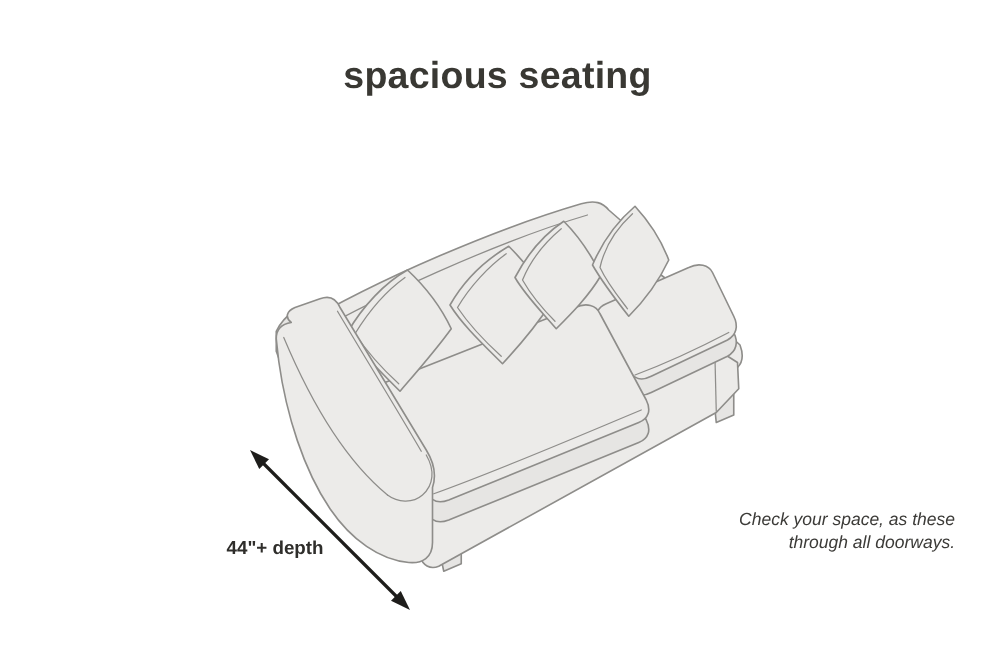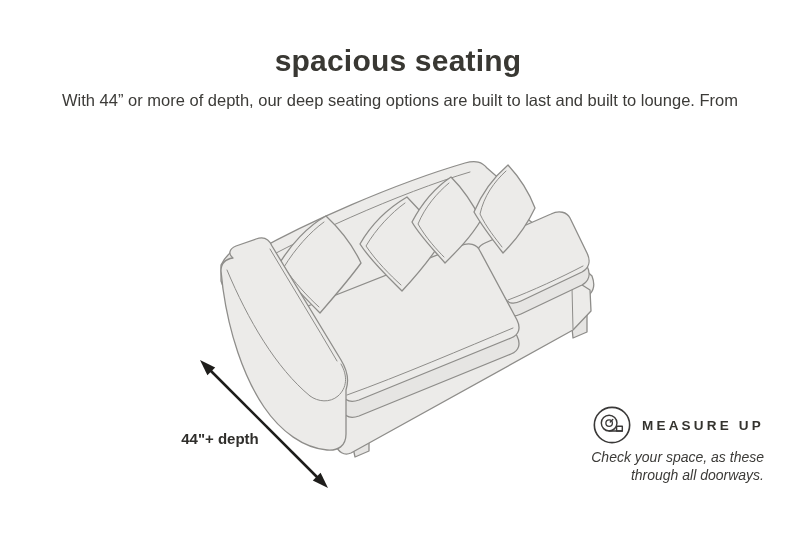--- a/index.html
+++ b/index.html
@@ -40,21 +40,20 @@
     margin-top:3px;text-align:right;font-size:14px;line-height:17.5px;color:#3c3b38;font-style:italic;
   }
   .measure-caption span{display:block;}
 </style>
 </head>
 <body>
 
 <div class="title">spacious seating</div>
 
 <div class="intro">
-  <span>With 44” or more of depth, our deep seating options are built to last and built to lounge. From</span>
 </div>
 
 <svg class="sofa-svg" viewBox="0 0 380 322">
   <g stroke="#8e8d8a" stroke-width="1.3" fill="#ecebe9" stroke-linejoin="round" stroke-linecap="round">
 
     <path d="M1 131 L1 115 C4 109 9 103 15 99 L28 117 L14 131 L8 150 Z" fill="#e6e5e3"></path>
 
     <path d="M5 139 C3 127 7 119 17 112 C84 72 180 32 245 13 C256 10 262 12 267 18 L290 38 C296 44 297 51 293 58 L330 86 L322 100 L72 184 C56 192 42 188 34 176 Z"></path>
     <path d="M11 128 C78 88 182 42 250 22" fill="none" stroke-width="1"></path>
 
@@ -94,30 +93,17 @@
   <g fill="#1e1d1b" stroke="none">
     <line x1="17" y1="17" x2="127" y2="127" stroke="#1e1d1b" stroke-width="2.6"></line>
     <polygon points="8,8 23.2,15.4 15.4,23.2"></polygon>
     <polygon points="136,136 120.8,128.6 128.6,120.8"></polygon>
   </g>
 </svg>
 
 <div class="dim-label">44"+ depth</div>
 
 <div class="measure">
-  <div class="measure-row">
-    <svg class="measure-icon" viewBox="0 0 44 44">
-      <g fill="none" stroke="#3a3938" stroke-width="1.6" stroke-linejoin="round" stroke-linecap="round">
-        <circle cx="22" cy="22" r="18.5" stroke-width="1.7"></circle>
-        <circle cx="19" cy="20" r="8.2" stroke-width="1.5"></circle>
-        <circle cx="19" cy="20" r="3.4" stroke-width="1.4"></circle>
-        <path d="M20.2 18.8 L22.8 16.2" stroke-width="1.4"></path>
-        <path d="M26.8 23.4 h6 v4.8 h-6 z" stroke-width="1.5"></path>
-        <path d="M19 28.2 H 32.8" stroke-width="1.5"></path>
-      </g>
-    </svg>
-    <div class="measure-heading">MEASURE UP</div>
-  </div>
   <div class="measure-caption">
     <span>Check your space, as these</span>
     <span>through all doorways.</span>
   </div>
 </div>
 
 </body></html>

